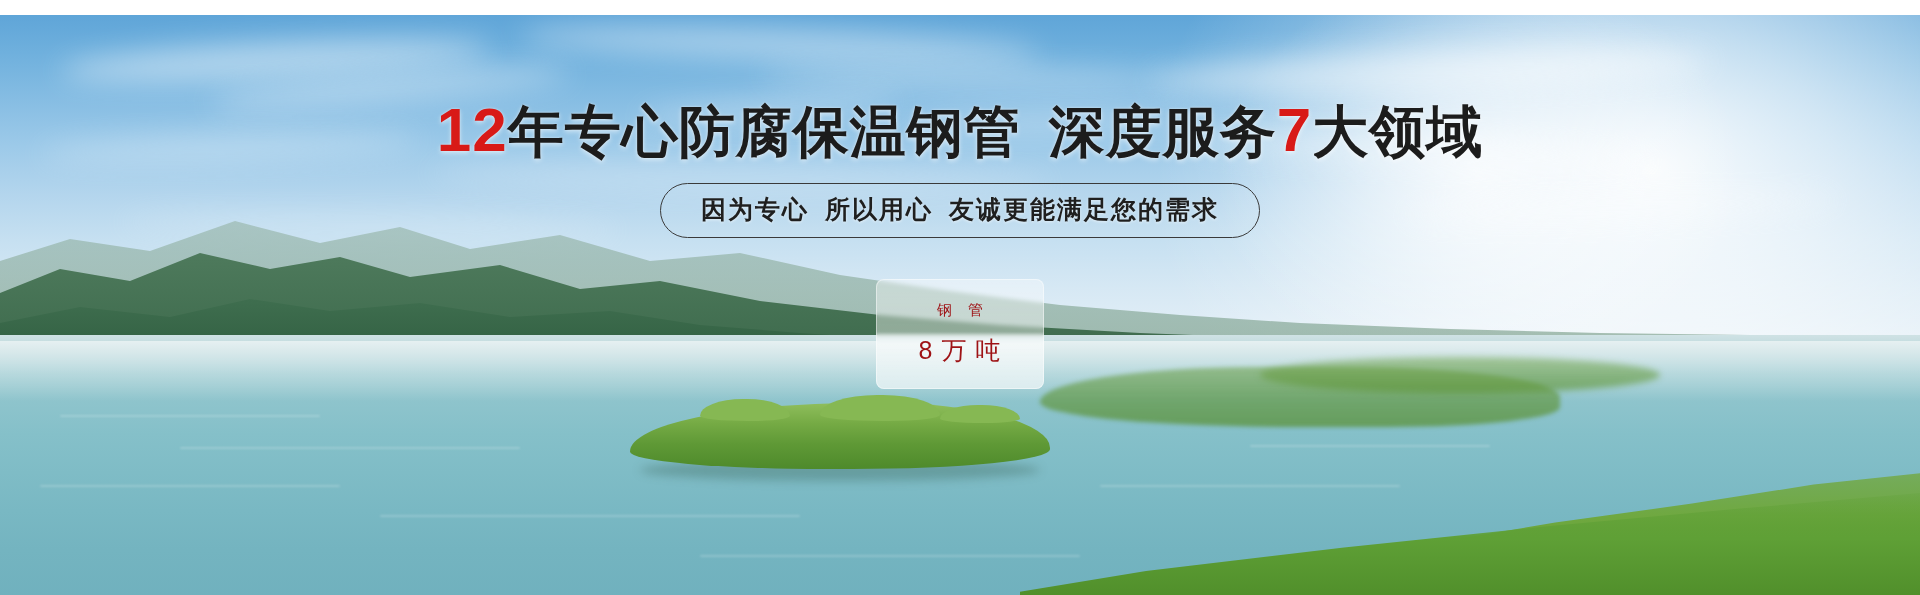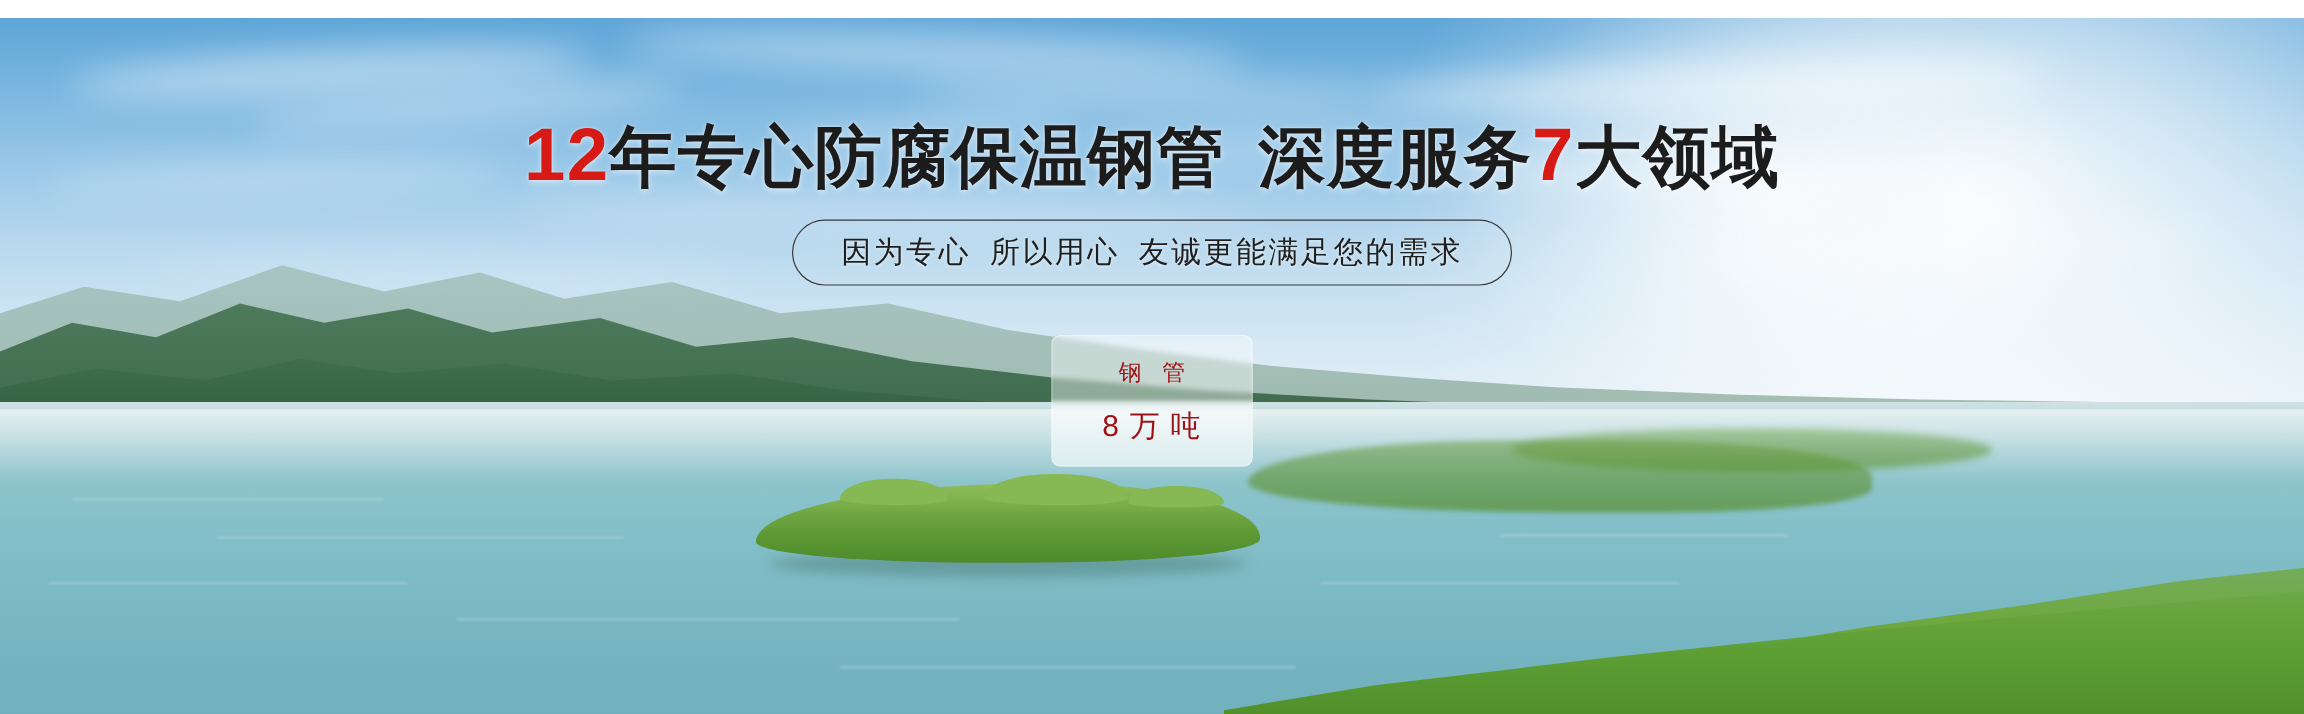--- a/index.html
+++ b/index.html
@@ -102,21 +102,21 @@
     text-align:center; white-space:nowrap;
     font-size:56px; font-weight:bold; line-height:1;
     letter-spacing:1px;
     color:#1c1c1c;
     text-shadow:0 2px 5px rgba(255,255,255,.55), 0 0 2px rgba(255,255,255,.5);
   }
   .headline .num { color:#d81a17; font-size:62px; }
   .headline .gap { display:inline-block; width:28px; }
 
   
-  .subtitle-wrap { position:absolute; left:0; top:168px; width:1920px; display:flex; justify-content:center; }
+  .subtitle-wrap { position:absolute; left:0; top:168px; width:1920px; display:flex; justify-content:center;font-weight:bold; }
   .subtitle {
     border:1px solid #3a3a3a;
     border-radius:28px;
     padding:9px 40px 11px;
     font-size:25px; color:#1f1f1f;
     letter-spacing:2px; white-space:nowrap;
     background:rgba(255,255,255,.04);
     text-shadow:0 1px 3px rgba(255,255,255,.6);
   }
   .subtitle .sp { display:inline-block; width:16px; }
@@ -128,21 +128,21 @@
   }
   .card {
     width:168px; height:110px;
     background:linear-gradient(to bottom, rgba(255,255,255,.38) 0%, rgba(255,255,255,.42) 48%, rgba(255,255,255,.58) 52%, rgba(255,255,255,.62) 100%);
     border-radius:8px;
     box-shadow:inset 0 0 0 1px rgba(255,255,255,.45);
     display:flex; flex-direction:column; align-items:center; justify-content:center;
     backdrop-filter:blur(2px);
   }
   .card-title {
-    font-size:19px; color:#9e1215; letter-spacing:6px;
+    font-size:15px; color:#9e1215; letter-spacing:6px;
     padding-left:6px; margin-bottom:14px; font-weight:normal;
     white-space:nowrap;
   }
   .card-value {
     font-size:25px; color:#9e1215; white-space:nowrap;
     letter-spacing:1px;
     text-align:right;
   }
   .card-value .sup { font-size:15px; vertical-align:super; }
 </style>

